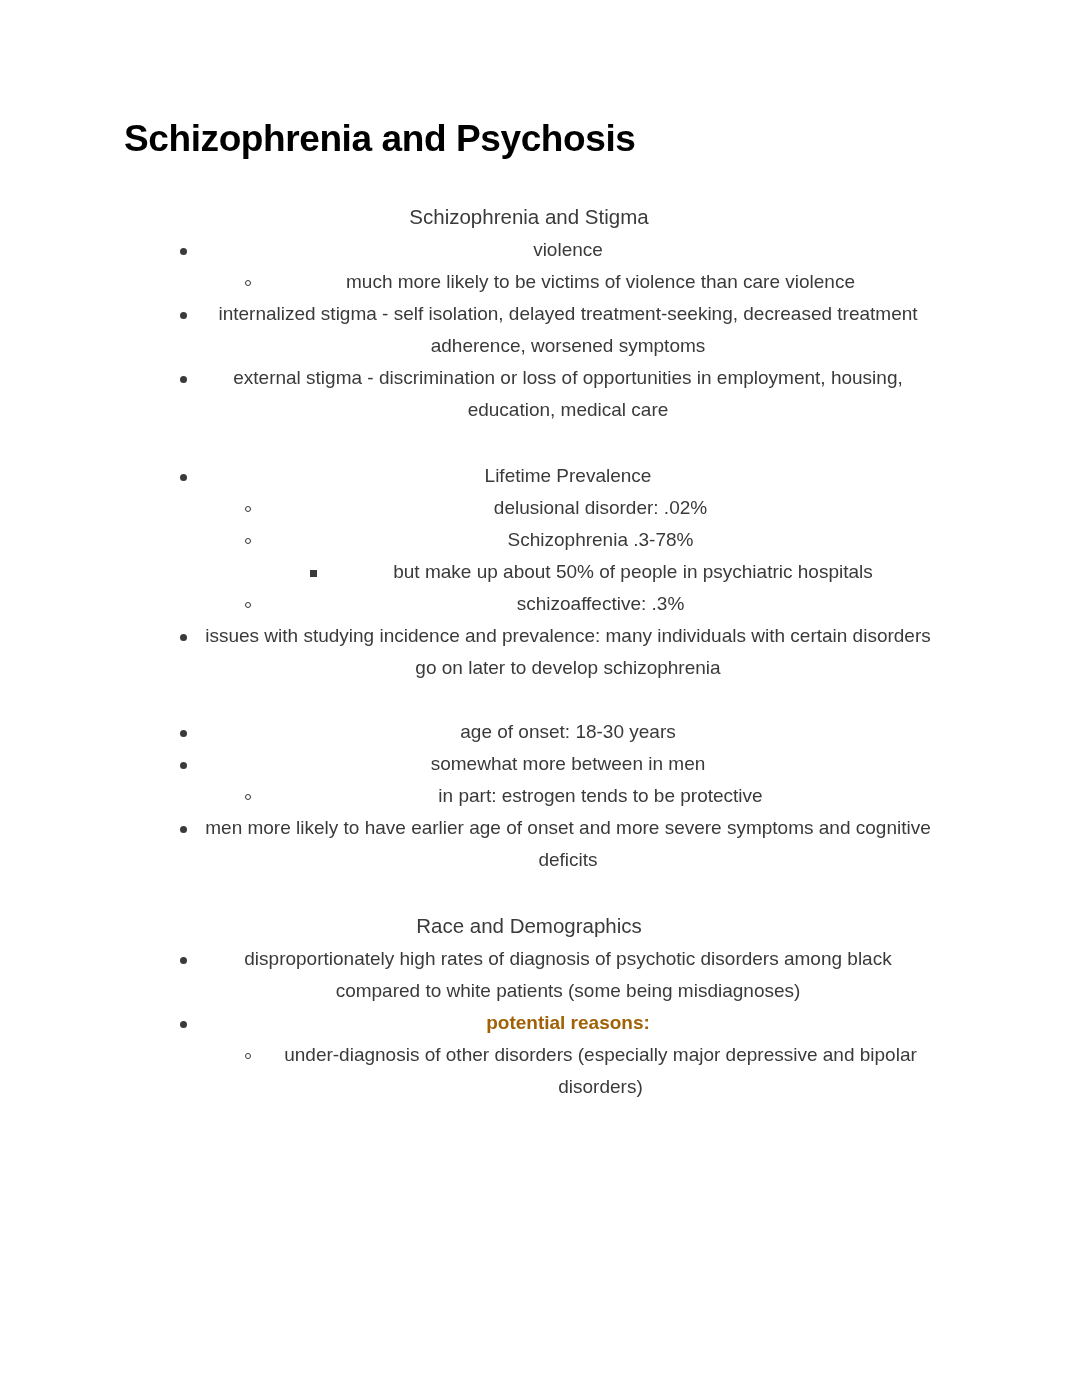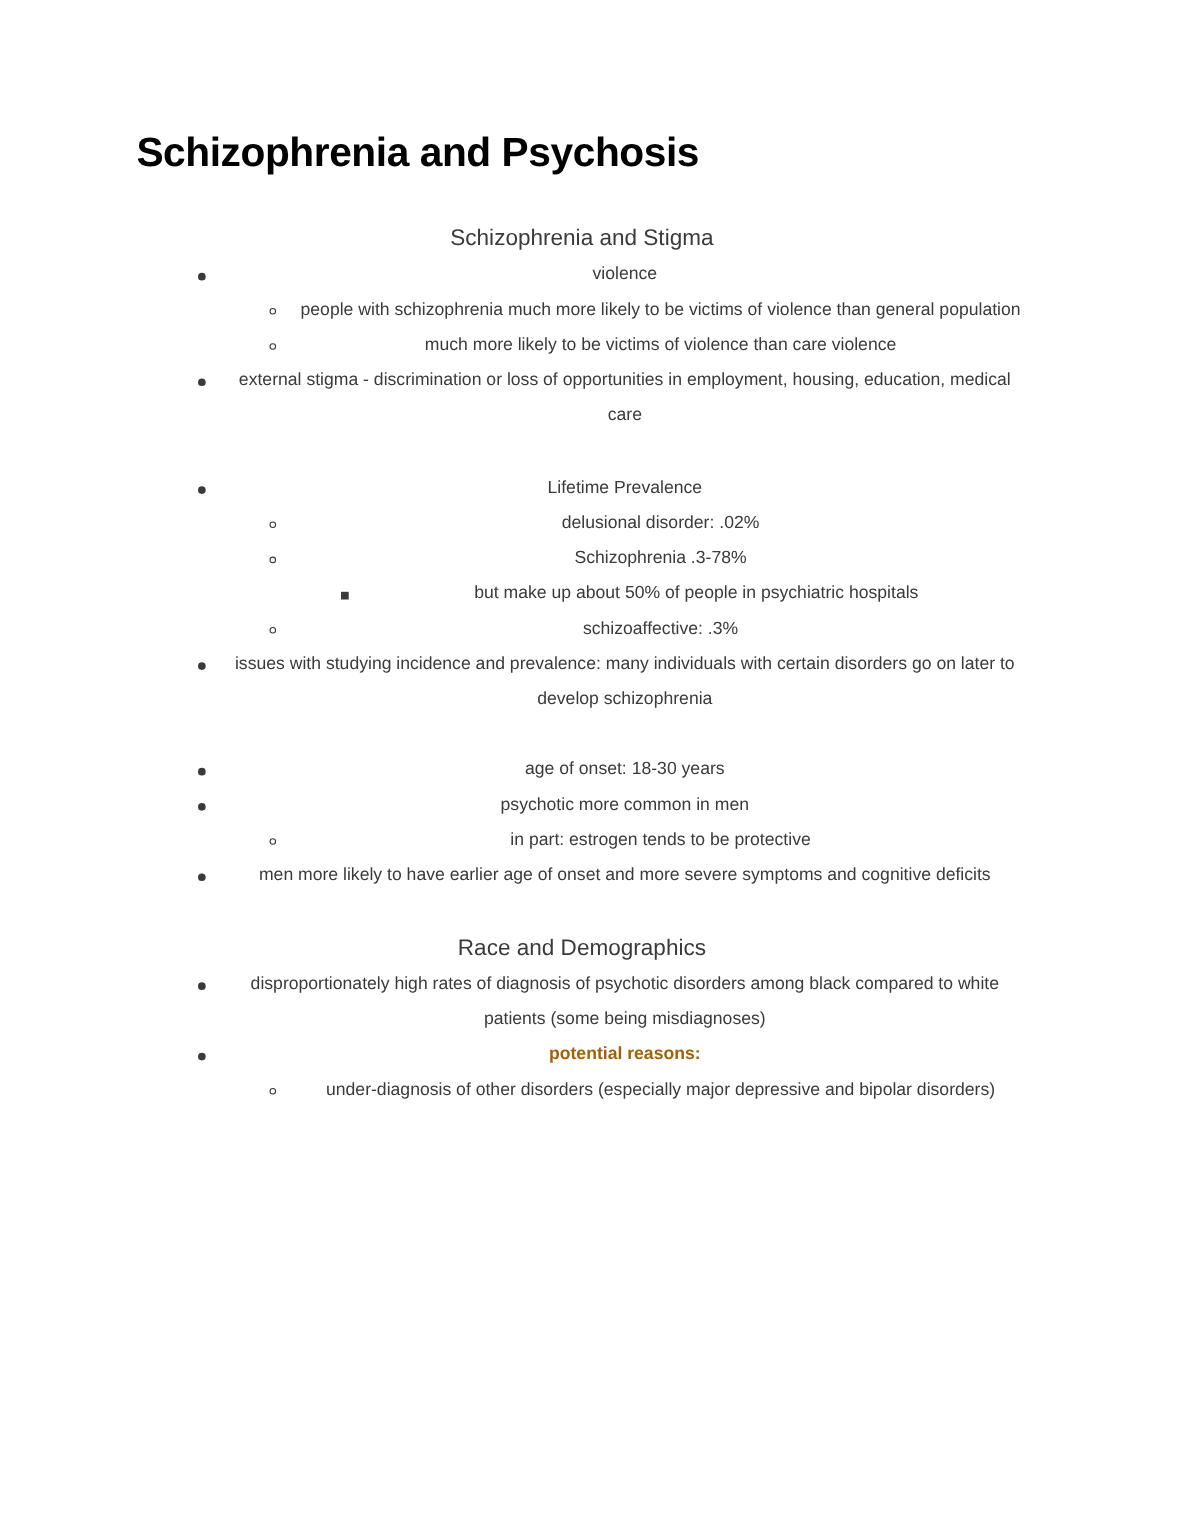--- a/index.html
+++ b/index.html
@@ -48,21 +48,21 @@
     margin: 0;
     padding: 0;
     list-style: none;
   }
   ul.lvl1 { padding-left: 54px; }
   ul.lvl2 { padding-left: 41px; }
   ul.lvl3 { padding-left: 41px; }
 
   li.item {
     position: relative;
-    font-size: 16px;
+    font-size: 19px;
     line-height: 32px;
     color: #3a3a3a;
     padding-left: 24px;
     margin: 0;
   }
   li.item > .item-text {
     display: block;
   }
   li.item.bold > .item-text {
     font-weight: 700;
@@ -112,26 +112,26 @@
 <div class="page">
   <h1 class="doc-title">Schizophrenia and Psychosis</h1>
   <div id="sections-root">
       <div class="section">
         <div class="section-heading">Schizophrenia and Stigma</div>
         <ul class="lvl1">
           <li class="item lvl1-item">
             <span class="item-text">violence</span>
             <ul class="lvl2">
               <li class="item lvl2-item">
-                <span class="item-text">people with schizophrenia much more likely to be victims of violence than general population</span>
-              </li>
-              <li class="item lvl2-item">
                 <span class="item-text">much more likely to be victims of violence than care violence</span>
               </li>
             </ul>
+          </li>
+          <li class="item lvl1-item">
+            <span class="item-text">internalized stigma - self isolation, delayed treatment-seeking, decreased treatment adherence, worsened symptoms</span>
           </li>
           <li class="item lvl1-item">
             <span class="item-text">external stigma - discrimination or loss of opportunities in employment, housing, education, medical care</span>
           </li>
         </ul>
       </div>
       <div class="section">
         <ul class="lvl1">
           <li class="item lvl1-item">
             <span class="item-text">Lifetime Prevalence</span>
@@ -153,21 +153,21 @@
             </ul>
           </li>
           <li class="item lvl1-item">
             <span class="item-text">issues with studying incidence and prevalence: many individuals with certain disorders go on later to develop schizophrenia</span>
           </li>
           <li class="item spacer-item"></li>
           <li class="item lvl1-item">
             <span class="item-text">age of onset: 18-30 years</span>
           </li>
           <li class="item lvl1-item">
-            <span class="item-text">psychotic more common in men</span>
+            <span class="item-text">somewhat more between in men</span>
             <ul class="lvl2">
               <li class="item lvl2-item">
                 <span class="item-text">in part: estrogen tends to be protective</span>
               </li>
             </ul>
           </li>
           <li class="item lvl1-item">
             <span class="item-text">men more likely to have earlier age of onset and more severe symptoms and cognitive deficits</span>
           </li>
         </ul>

